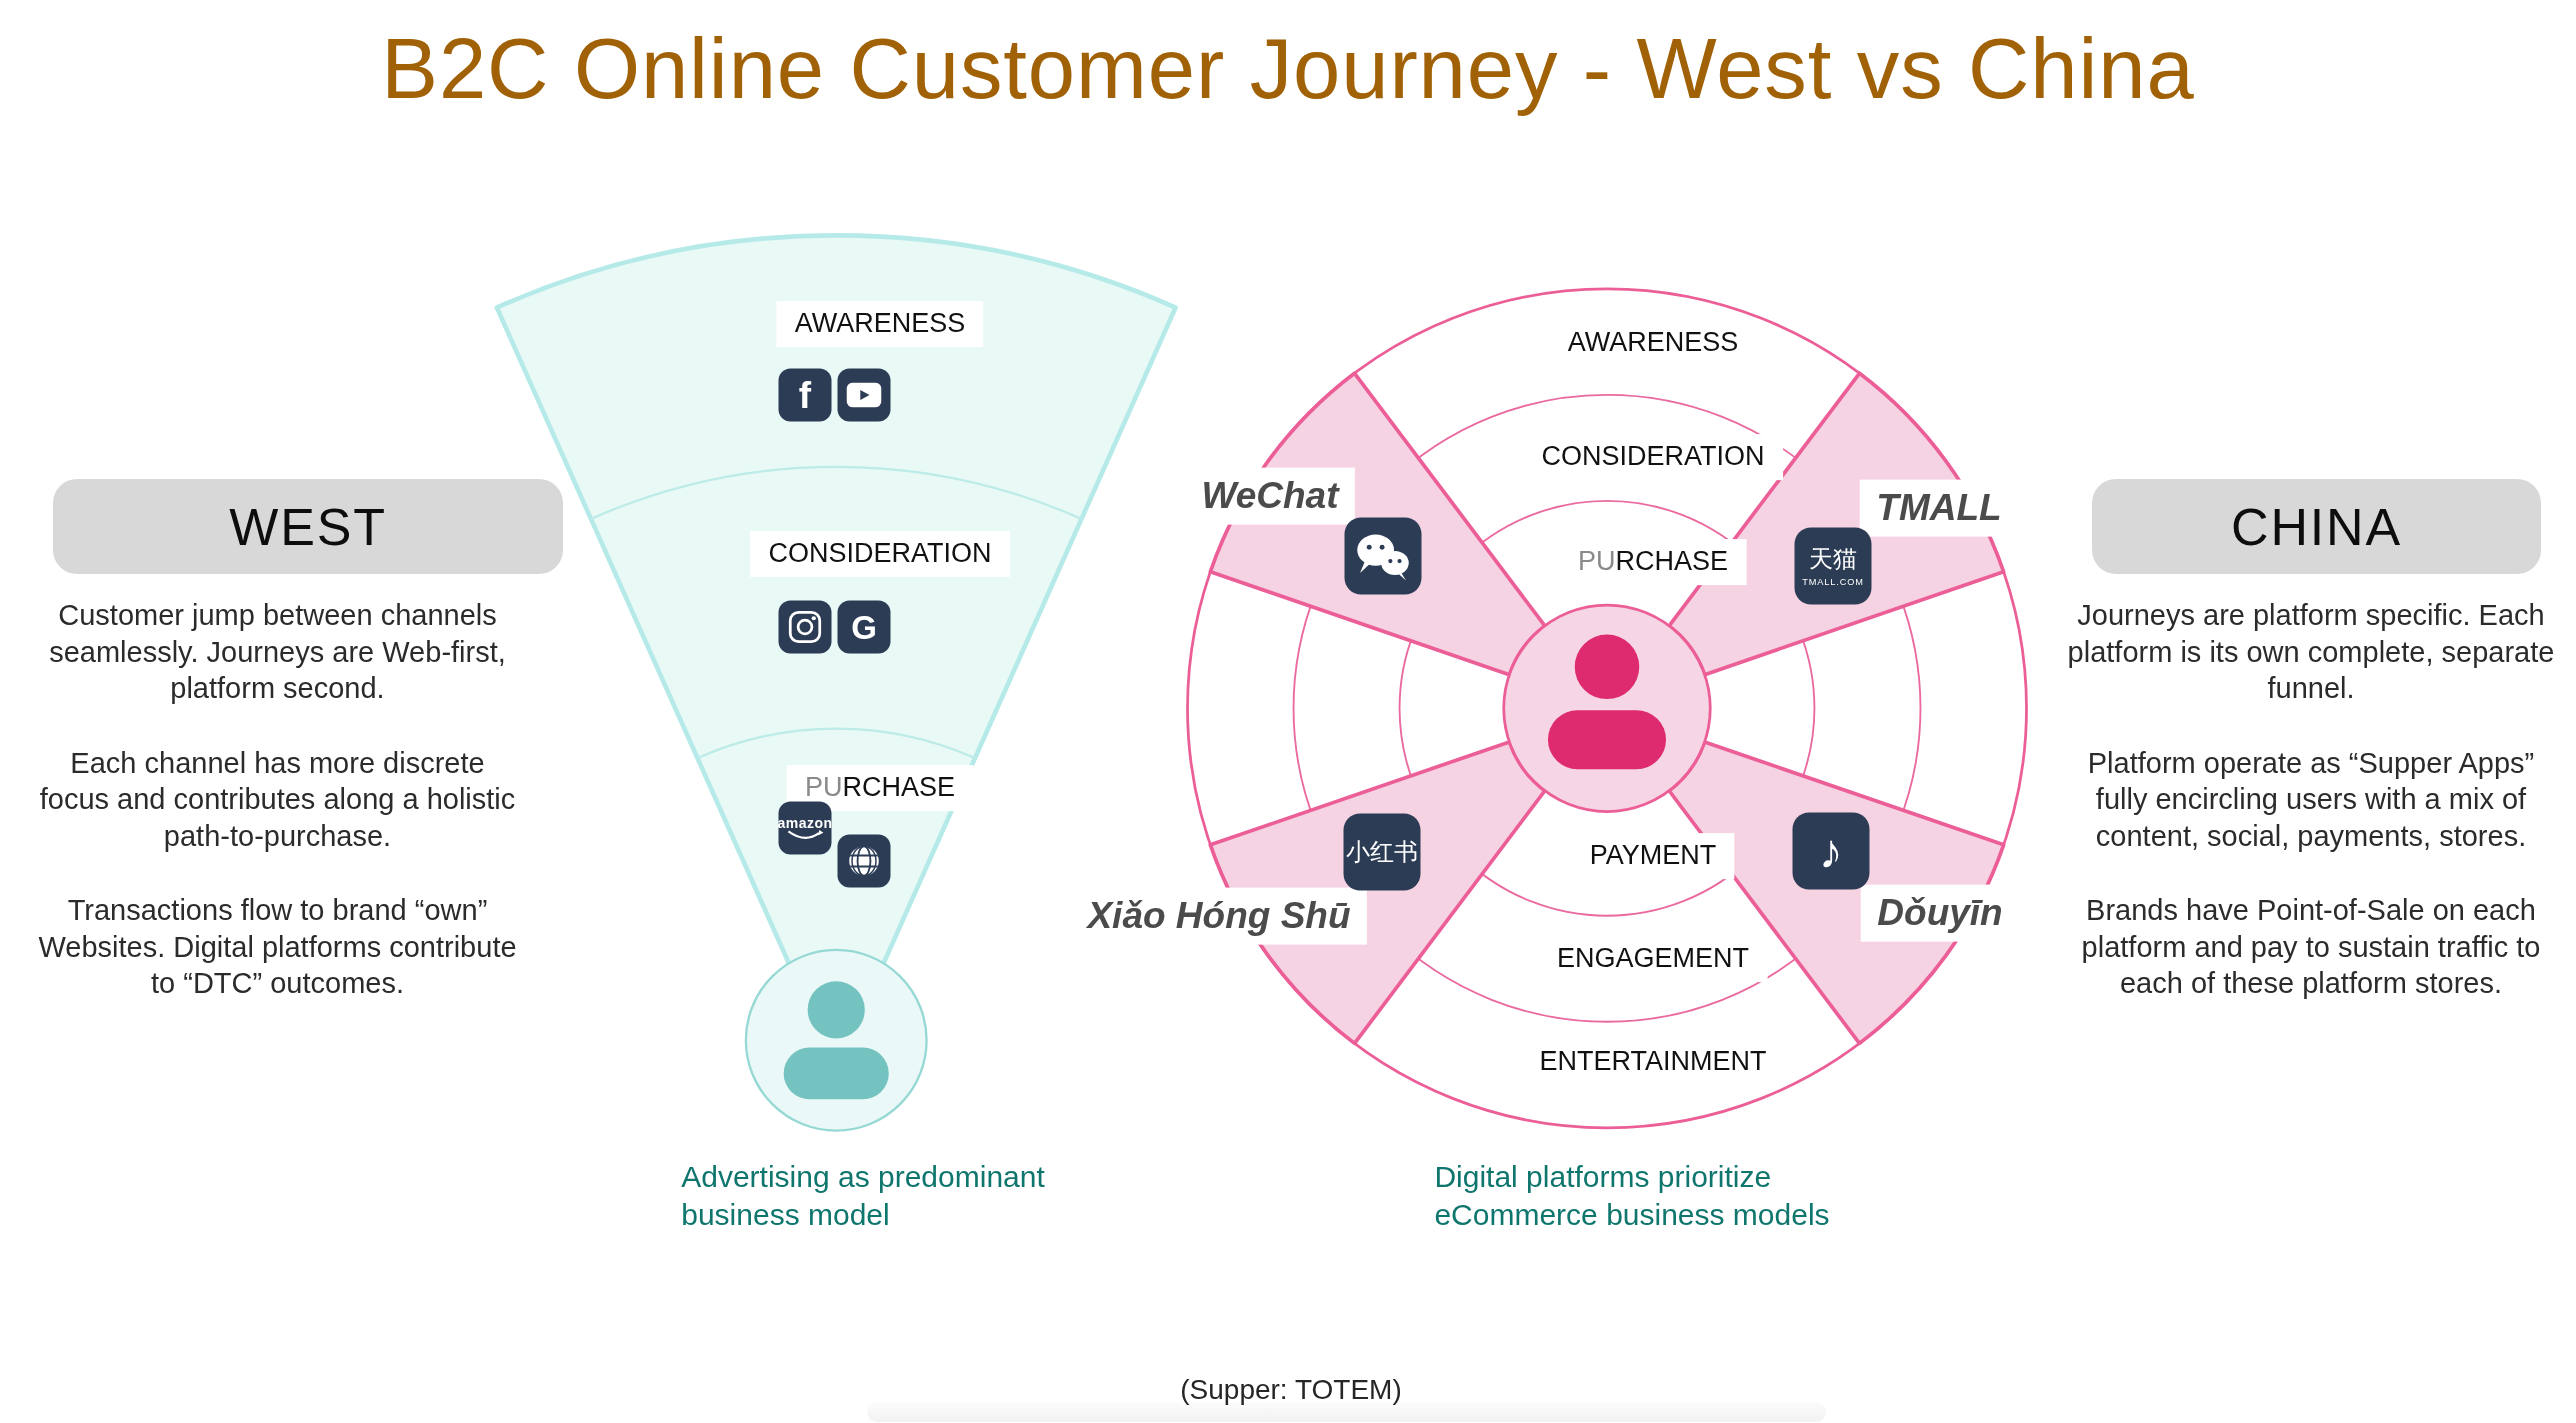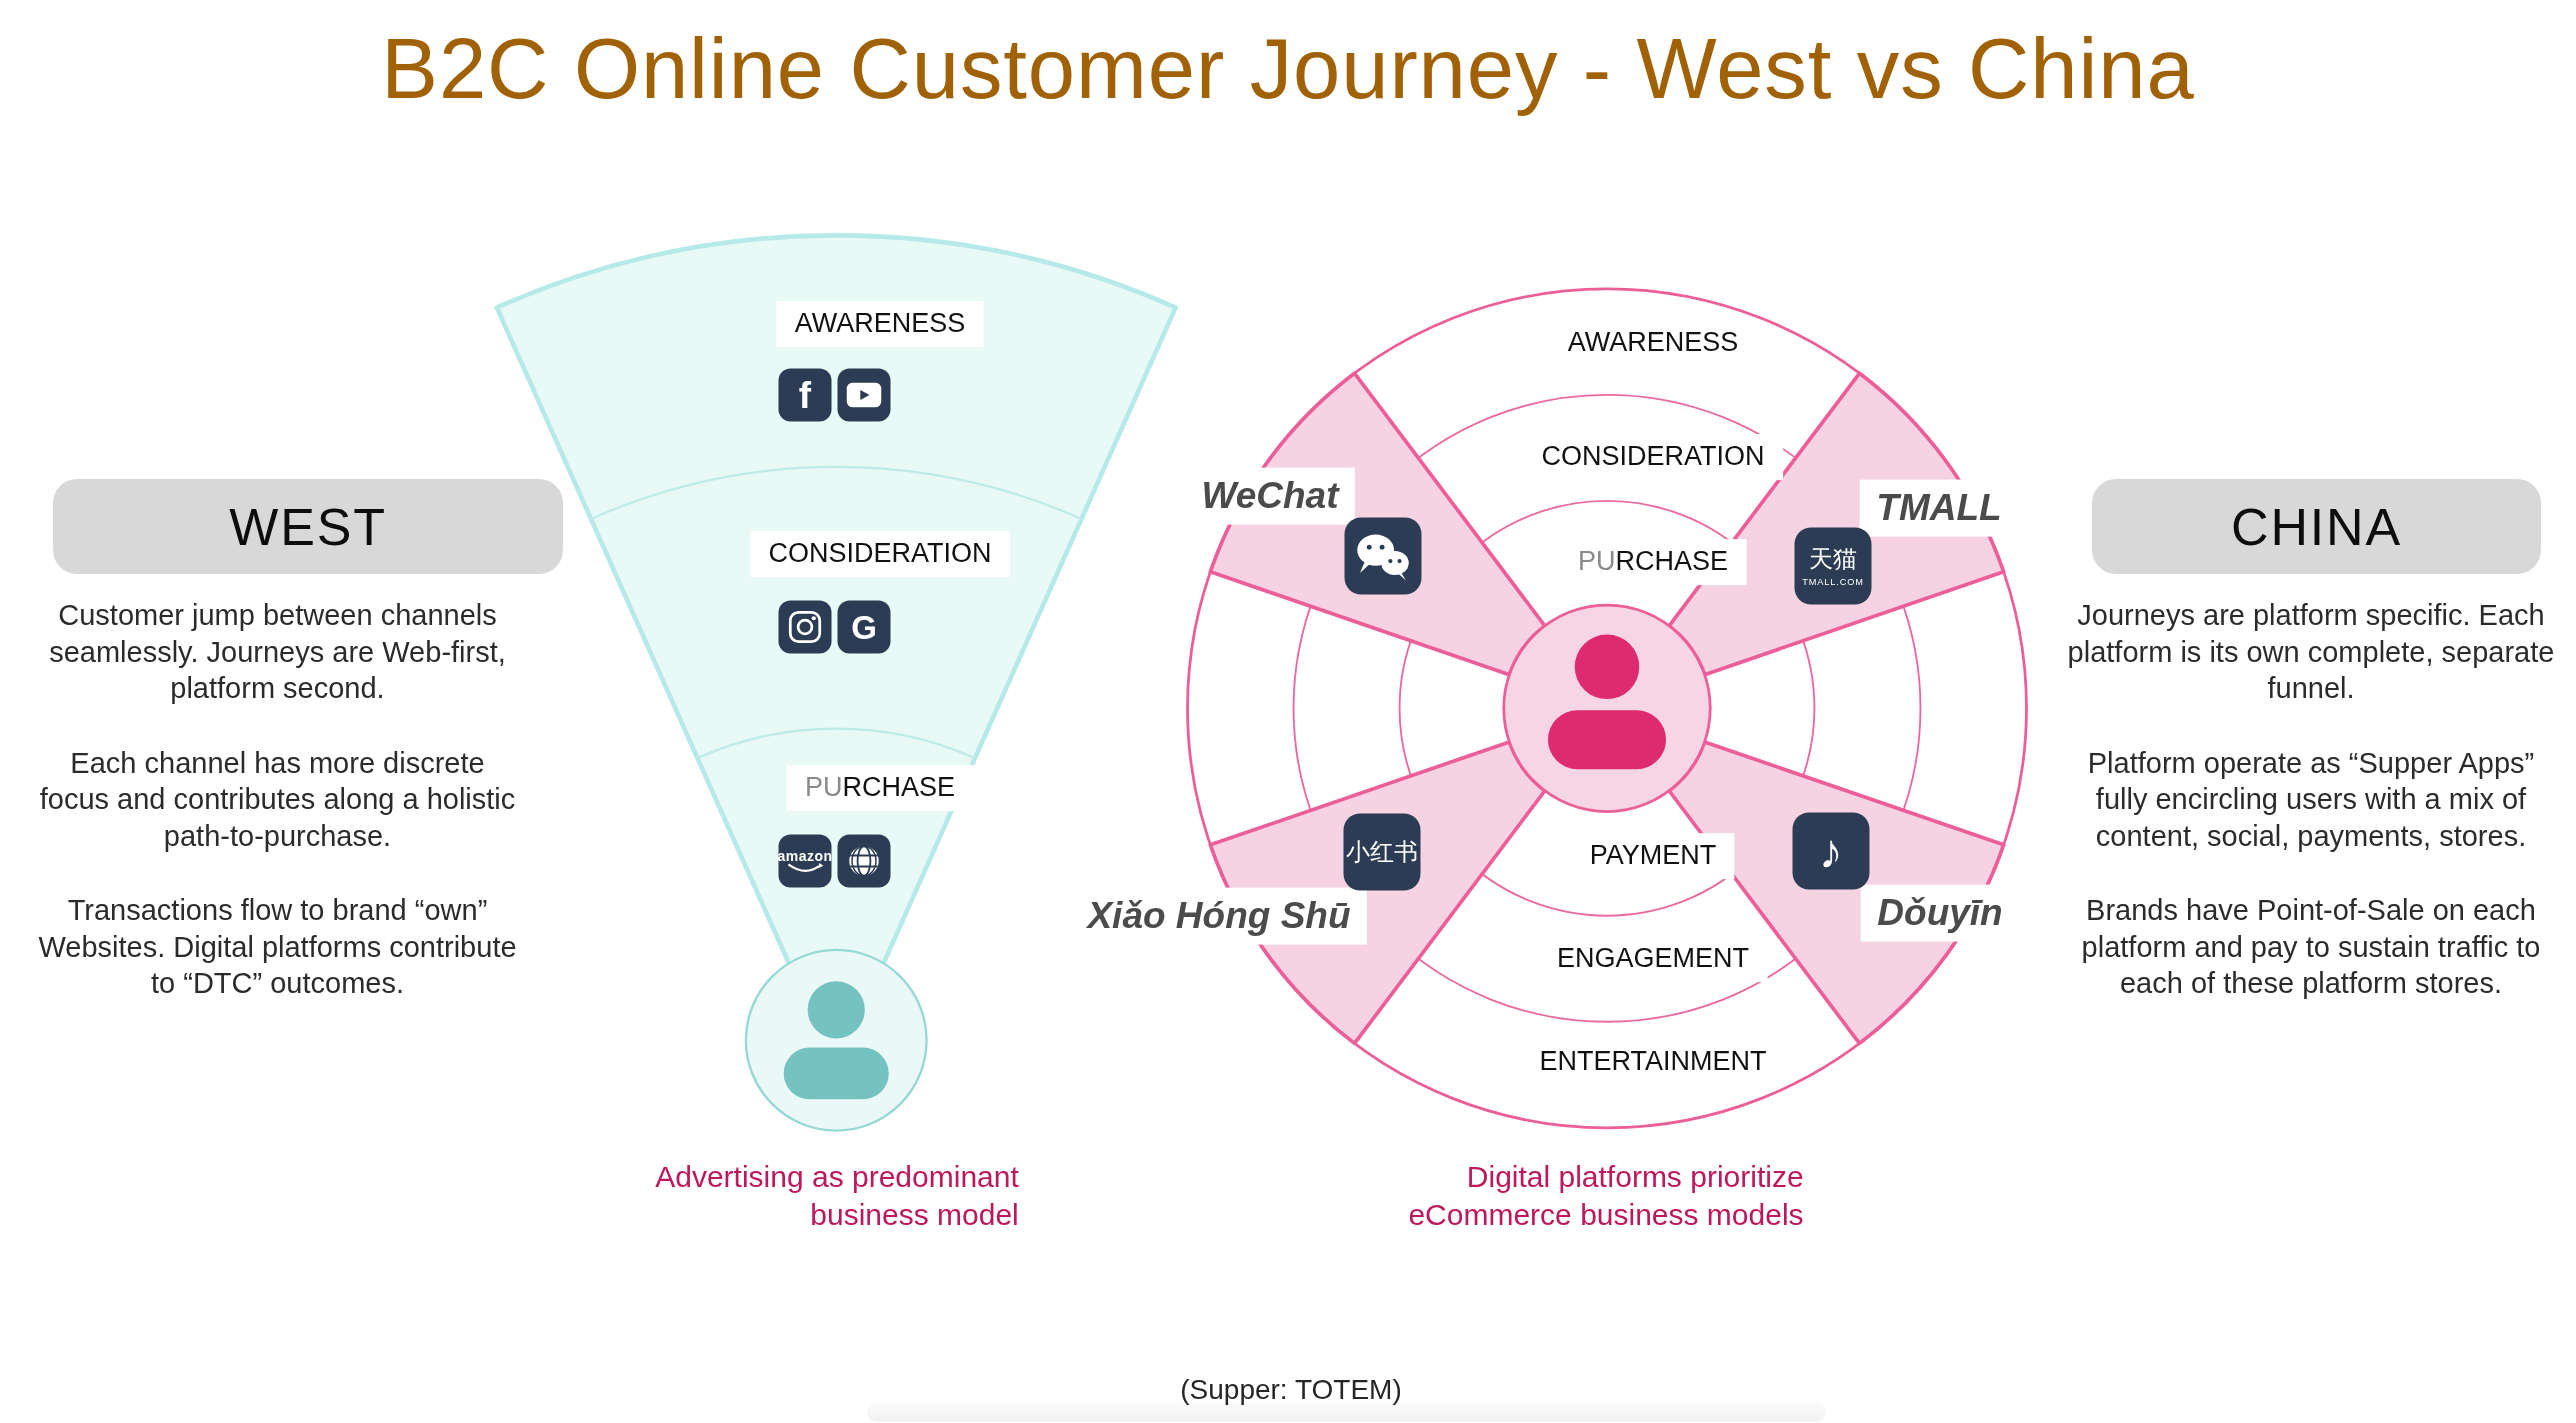--- a/index.html
+++ b/index.html
@@ -28,21 +28,21 @@
         align-items:center;justify-content:center;color:#fff;}
   .tile-s{width:53px;height:53px;}
   .tile-l{width:77px;height:77px;border-radius:16.6px;}
   .fb-f{font-size:37px;font-weight:bold;line-height:1;}
   .g-g{font-size:33px;font-weight:bold;line-height:1;}
   .amz{font-size:14px;font-weight:bold;letter-spacing:0.5px;line-height:1;}
   .cjk{font-size:24px;line-height:1.15;font-family:"DejaVu Sans",sans-serif;}
   .cjk-sub{font-size:9.2px;letter-spacing:0.9px;margin-top:3.7px;text-align:center;}
   .note{font-size:48px;font-weight:bold;line-height:1;}
   
-  .caption{z-index:3;font-size:30px;line-height:1.27;text-align:right;color:#be185d;white-space:nowrap;}
+  .caption{z-index:3;font-size:30px;line-height:1.27;text-align:left;color:#0f766e;white-space:nowrap;margin-left:26px;}
   #source{z-index:3;font-size:28px;color:#262626;white-space:nowrap;}
   #bottom-shadow{z-index:0;width:959px;height:20px;border-radius:11px;
                  background:linear-gradient(#fbfbfb,#efefef);opacity:.85;}
 </style>
 </head>
 <body>
 
 <div id="page">
 
   <svg id="art" class="abs" width="2576" height="1424" viewBox="0 0 2794 1544">
@@ -109,21 +109,21 @@
   <div class="abs ctr tile tile-s" style="left:805px;top:627px;">
     <svg width="35" height="35" viewBox="0 0 38 38">
       <rect x="3" y="3" width="32" height="32" rx="9" fill="none" stroke="#ffffff" stroke-width="3"></rect>
       <circle cx="19" cy="19" r="7.5" fill="none" stroke="#ffffff" stroke-width="3"></circle>
       <circle cx="28.5" cy="9.5" r="2.3" fill="#ffffff"></circle>
     </svg>
   </div>
   <div class="abs ctr tile tile-s" style="left:864px;top:627px;">
     <span class="g-g">G</span>
   </div>
-  <div class="abs ctr tile tile-s" style="left:805px;top:861px;">
+  <div class="abs ctr tile tile-s" style="left:805px;top:828px;">
     <span class="amz">amazon</span>
     <svg width="39" height="12" viewBox="0 0 42 13">
       <path d="M3 2 Q 21 15 36 4" fill="none" stroke="#ffffff" stroke-width="2.4"></path>
       <polygon points="36.5,0.5 41,3.5 35,6.5" fill="#ffffff"></polygon>
     </svg>
   </div>
   <div class="abs ctr tile tile-s" style="left:864px;top:861px;">
     <svg width="35" height="35" viewBox="0 0 38 38">
       <circle cx="19" cy="19" r="16" fill="#ffffff"></circle>
       <ellipse cx="19" cy="19" rx="7" ry="16" fill="none" stroke="#2c3c55" stroke-width="2"></ellipse>

